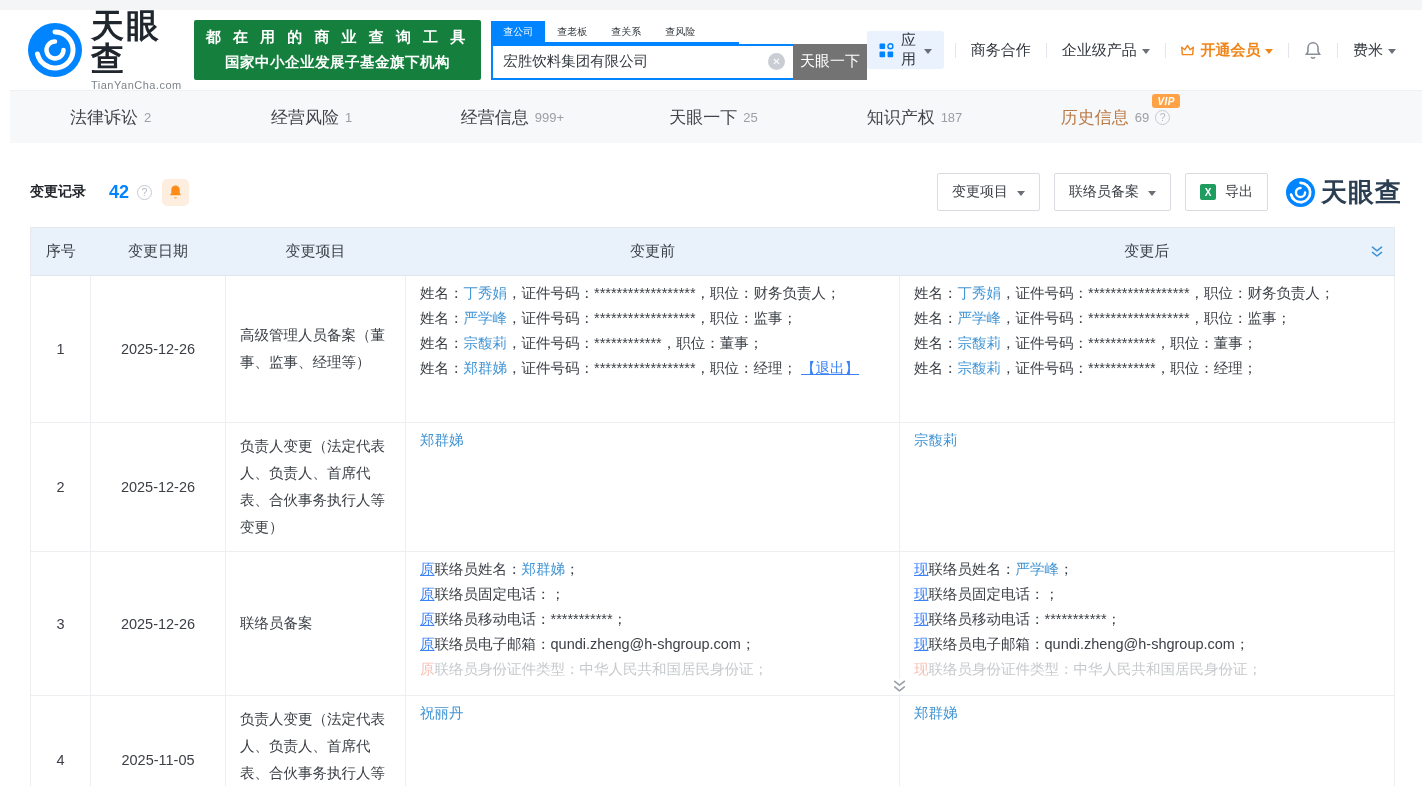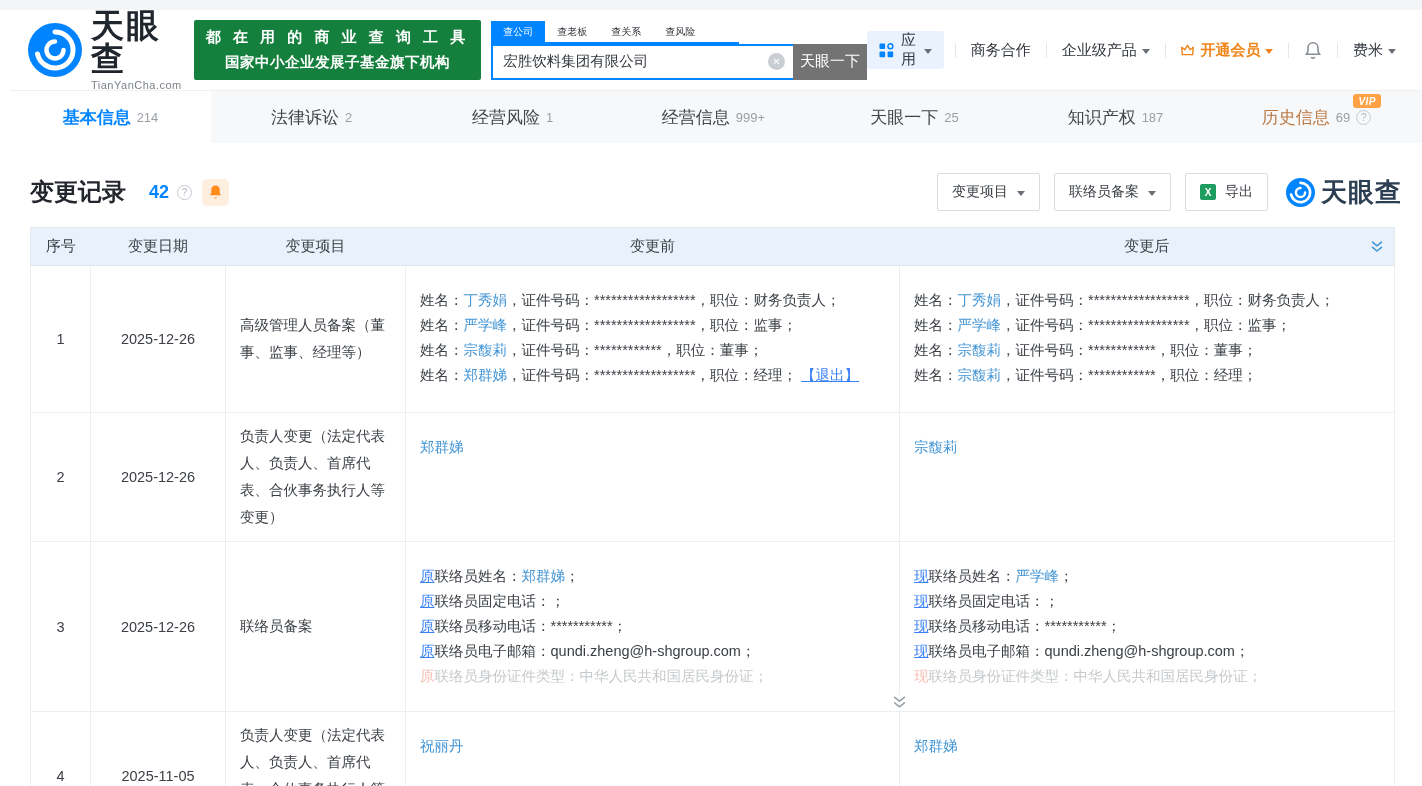--- a/index.html
+++ b/index.html
@@ -41,39 +41,39 @@
   .tab.active{ background:#fff; }
   .tab.active .t-label{ color:#0084ff; font-weight:bold; }
   .tab.history .t-label{ color:#bb7a45; }
   .t-count{ font-size:13px; color:#9aa0a6; }
   .vip-badge{ position:absolute; top:3px; right:36px; background:#ffa245; color:#fff; font-size:10px; font-weight:bold; font-style:italic; padding:1.5px 5px; border-radius:3px; letter-spacing:.5px; }
   .q{ width:15px; height:15px; border:1px solid #c6cad0; border-radius:50%; color:#b4bac1; font-size:10.5px; display:inline-flex; align-items:center; justify-content:center; flex:none; }
 
   
   .main{ margin-left:10px; background:#fff; padding:0 20px; }
   .section-head{ display:flex; align-items:center; padding-top:30px; margin-bottom:16px; }
-  .sh-title{ font-size:24px; font-weight:bold; color:#23272d; }
+  .sh-title{ font-size:14px; font-weight:bold; color:#23272d; }
   .sh-count{ color:#0084ff; font-weight:bold; font-size:18px; margin-left:23px; }
   .sh-help{ margin-left:8px; }
   .sh-bell{ width:27px; height:27px; background:#fdeee0; border-radius:5px; margin-left:10px; display:flex; align-items:center; justify-content:center; cursor:pointer; }
   .sh-actions{ margin-left:auto; display:flex; align-items:center; gap:14px; }
   .btn{ height:38px; border:1px solid #d9dde2; background:#fff; border-radius:2px; font-size:14px; color:#3c4046; display:flex; align-items:center; padding:0 14px; gap:9px; cursor:pointer; font-family:inherit; }
   .xls-icon{ width:16px; height:16px; background:#1f9d61; border-radius:2px; color:#fff; font-size:10px; font-weight:bold; display:flex; align-items:center; justify-content:center; }
   .watermark{ display:flex; align-items:center; gap:6px; margin-left:4px; }
   .wm-text{ font-size:26px; font-weight:bold; color:#2c3e52; letter-spacing:1px; }
 
   
   table{ width:1364px; border-collapse:collapse; table-layout:fixed; border:1px solid #e6e9ed; }
-  thead th{ background:#e9f1fb; height:38px; font-weight:normal; font-size:15px; color:#3a3f45; text-align:center; border-bottom:1px solid #dfe6ee; }
+  thead th{ background:#e9f1fb; height:48px; font-weight:normal; font-size:15px; color:#3a3f45; text-align:center; border-bottom:1px solid #dfe6ee; }
   .th-wrap{ position:relative; width:100%; display:flex; align-items:center; justify-content:center; }
   .collapse-icon{ position:absolute; right:10px; top:50%; transform:translateY(-50%); color:#4295d5; cursor:pointer; line-height:0; }
   tbody td{ border:1px solid #eceef1; font-size:14.5px; color:#3c4046; }
   td.c-no, td.c-date{ text-align:center; vertical-align:middle; }
   td.c-item{ vertical-align:middle; padding:10px 14px; line-height:27px; }
-  td.c-before, td.c-after{ vertical-align:top; padding:22px 14px; line-height:25px; position:relative; }
+  td.c-before, td.c-after{ vertical-align:top; padding:5px 14px; line-height:25px; position:relative; }
   tbody tr:nth-child(1) td{ height:147px; }
   tbody tr:nth-child(2) td{ height:112px; }
   tbody tr:nth-child(3) td{ height:144px; }
   tbody tr:nth-child(4) td{ height:112px; }
   .line{ min-height:25px; }
   .seg-t{ color:#3c4046; }
   .seg-link{ color:#4295d5; cursor:pointer; }
   .seg-red{ color:#3b82f6;text-decoration:underline; }
   .seg-fred{ color:#f7c0b6; }
   .seg-ft{ color:#c6c9cc; }
@@ -161,24 +161,20 @@
     </div>
     <span class="tn-div"></span>
     <div class="tn-item">
       <span>费米</span>
       <span class="caret"></span>
     </div>
   </div>
 </header>
 
 <nav class="tabbar" id="tabbar">
-    <div class="tab active">
-      <span class="t-label">基本信息</span>
-      <span class="t-count">214</span>
-    </div>
     <div class="tab">
       <span class="t-label">法律诉讼</span>
       <span class="t-count">2</span>
     </div>
     <div class="tab">
       <span class="t-label">经营风险</span>
       <span class="t-count">1</span>
     </div>
     <div class="tab">
       <span class="t-label">经营信息</span>

